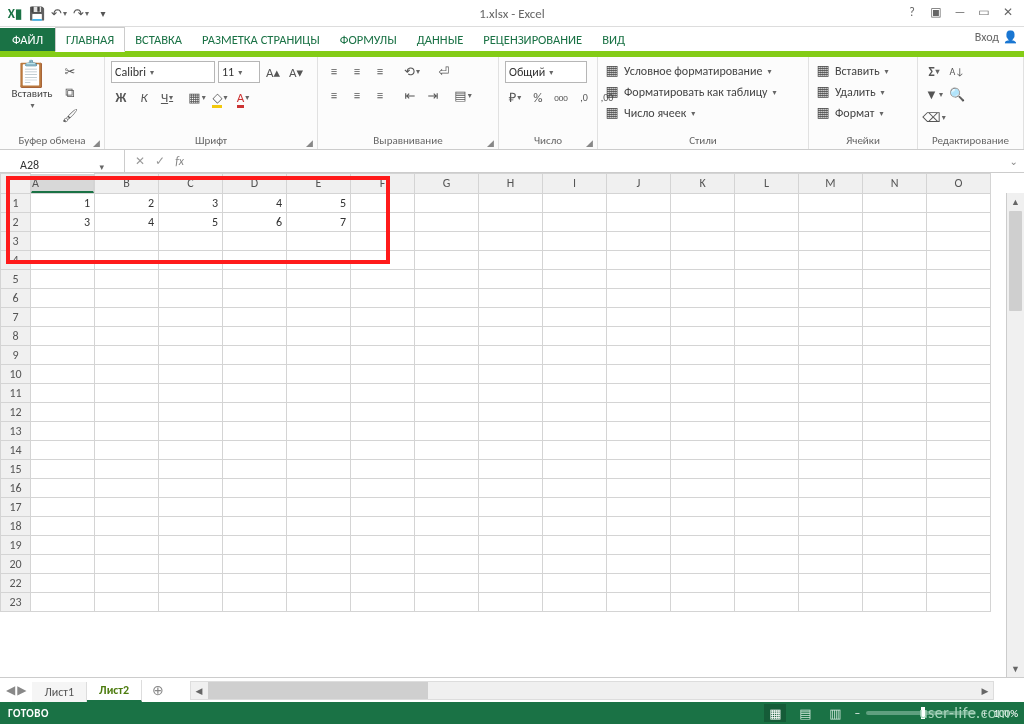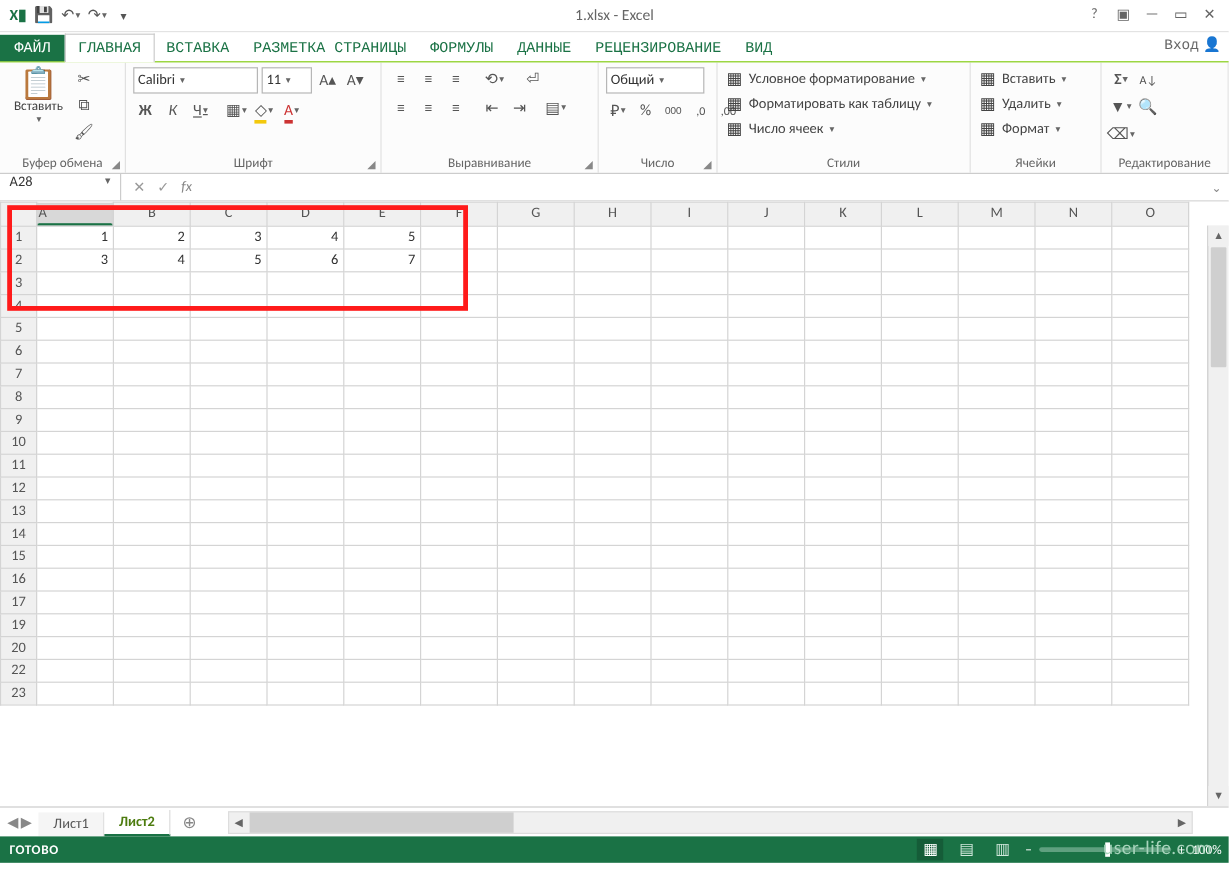--- a/index.html
+++ b/index.html
@@ -2,21 +2,21 @@
 <html><head>
 <meta charset="utf-8">
 <style>
   html,body{margin:0;padding:0;font-family:"Segoe UI",Calibri,Arial,sans-serif;font-size:12px;overflow:hidden;color:#444;width:1024px;height:728px;background:#fff;}
   .titlebar{height:26px;background:#fff;border-bottom:1px solid #ddd;display:flex;align-items:center;position:relative;}
   .titlebar .qat{display:flex;align-items:center;gap:0px;padding-left:4px;}
   .titlebar .qat .ico{width:22px;height:22px;display:flex;align-items:center;justify-content:center;color:#555;font-size:13px;}
   .titlebar .title{position:absolute;left:0;right:0;text-align:center;font-size:13px;color:#666;pointer-events:none;}
   .titlebar .wincontrols{position:absolute;right:4px;top:0;display:flex;gap:0;}
   .titlebar .wincontrols .ico{width:24px;height:24px;display:flex;align-items:center;justify-content:center;color:#666;font-size:12px;}
-  .tabs{display:flex;align-items:flex-end;height:24px;background:#fff;border-bottom:1px solid #84cc16;position:relative;font-family:Liberation Mono, monospace;}
+  .tabs{display:flex;align-items:flex-end;height:24px;background:#fff;border-bottom:6px solid #84cc16;position:relative;}
   .tabs .tab{padding:4px 10px 4px 10px;color:#1a7245;font-size:12.5px;}
   .tabs .tab.file{background:#1a7245;color:#fff;padding:4px 12px;}
   .tabs .tab.active{border:1px solid #ccc;border-bottom:1px solid #fff;background:#fff;color:#1a7245;margin-bottom:-1px;}
   .tabs .login{position:absolute;right:6px;top:3px;font-size:12px;color:#666;display:flex;align-items:center;gap:4px;}
   .ribbon{height:92px;background:#fcfcfc;border-bottom:1px solid #ccc;display:flex;}
   .group{border-right:1px solid #e1e1e1;display:flex;flex-direction:column;justify-content:space-between;padding:2px 6px 1px 6px;}
   .group .body{flex:1;display:flex;align-items:flex-start;}
   .group .label{text-align:center;font-size:11px;color:#666;padding:1px 0;position:relative;}
   .group .label .expand{position:absolute;right:-2px;bottom:0;font-size:9px;color:#888;}
   .btnv{display:flex;flex-direction:column;align-items:center;justify-content:center;width:52px;padding-top:2px;}
@@ -25,21 +25,21 @@
   .col{display:flex;flex-direction:column;gap:2px;justify-content:flex-start;padding-top:2px;}
   .row{display:flex;align-items:center;gap:3px;}
   .sm{width:18px;height:18px;display:flex;align-items:center;justify-content:center;font-size:13px;color:#555;border:1px solid transparent;}
   .sel{border:1px solid #b6b6b6;background:#fff;height:20px;display:flex;align-items:center;padding:0 3px;font-size:12px;color:#333;}
   .sel .arrow{font-size:8px;color:#666;margin-left:4px;}
   .dd{font-size:8px;color:#666;margin-left:1px;}
   .txtbtn{display:flex;align-items:center;gap:4px;font-size:12px;color:#444;white-space:nowrap;height:19px;}
   .txtbtn .ico{width:16px;height:16px;display:inline-flex;align-items:center;justify-content:center;font-size:14px;}
   
   .fbar{height:22px;border-bottom:1px solid #ccc;display:flex;align-items:center;background:#fff;}
-  .fbar .namebox{width:84px;border-right:1px solid #ccc;height:100%;display:flex;align-items:flex-start;padding:0 8px;font-size:12px;color:#333;}
+  .fbar .namebox{width:84px;border-right:1px solid #ccc;height:100%;display:flex;align-items:flex-end;padding:0 20px;font-size:12px;color:#333;}
   .fbar .namebox .arrow{margin-left:auto;font-size:9px;color:#666;}
   .fbar .fx{display:flex;align-items:center;gap:10px;padding:0 10px;color:#999;}
   .fbar .fx .f{font-style:italic;color:#888;}
   .fbar .expand{margin-left:auto;padding-right:6px;color:#888;font-size:10px;}
   
   .gridwrap{position:relative;height:504px;background:#fff;overflow:hidden;}
   table.grid{border-collapse:collapse;table-layout:fixed;}
   table.grid th,table.grid td{border:1px solid #d4d4d4;font-size:12px;color:#333;padding:0;height:19px;box-sizing:border-box;}
   table.grid th{background:#f0f0f0;font-weight:normal;text-align:center;color:#555;}
   table.grid th.sel{background:#d8d8d8;border-bottom:2px solid #1a7245;}
@@ -627,20 +627,38 @@
           <td></td>
           <td></td>
           <td></td>
           <td></td>
           <td></td>
           <td></td>
           <td></td>
           <td></td>
         </tr>
     <tr>
+          <th class="rowh">18</th>
+          <td></td>
+          <td></td>
+          <td></td>
+          <td></td>
+          <td></td>
+          <td></td>
+          <td></td>
+          <td></td>
+          <td></td>
+          <td></td>
+          <td></td>
+          <td></td>
+          <td></td>
+          <td></td>
+          <td></td>
+        </tr>
+    <tr>
           <th class="rowh">19</th>
           <td></td>
           <td></td>
           <td></td>
           <td></td>
           <td></td>
           <td></td>
           <td></td>
           <td></td>
           <td></td>

